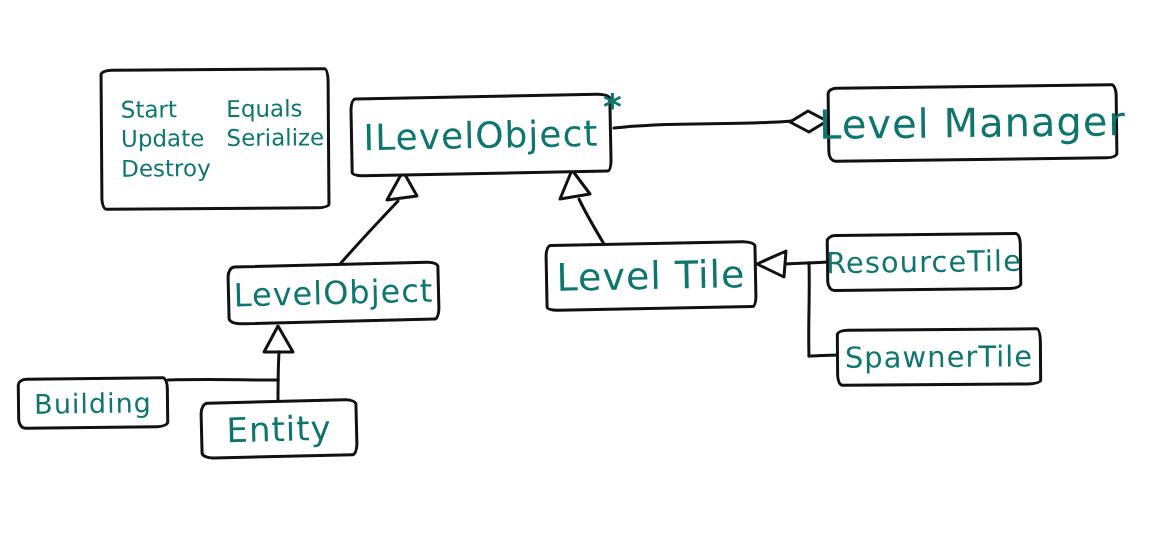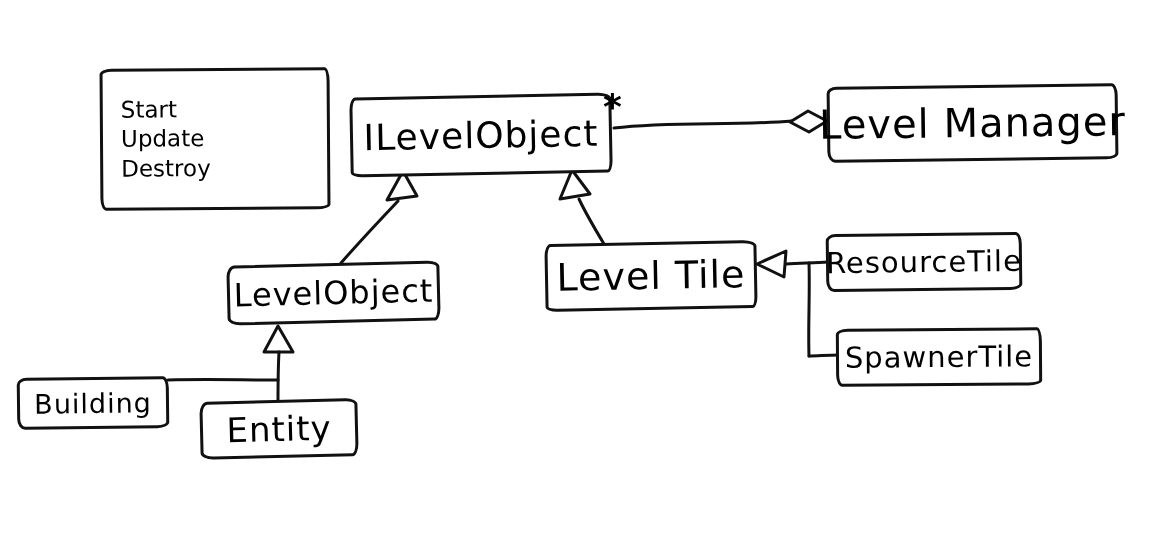--- a/index.html
+++ b/index.html
@@ -6,21 +6,21 @@
     margin: 0;
     padding: 0;
     background: #ffffff;
   }
   .canvas {
     position: relative;
     width: 1165px;
     height: 555px;
     background: #ffffff;
     font-family: "DejaVu Sans", sans-serif;
-    color: #000000;
+    color: #0f766e;
     overflow: hidden;
   }
   svg.wires {
     position: absolute;
     left: 0; top: 0;
     width: 1165px; height: 555px;
   }
   .wire {
     fill: none;
     stroke: #111111;
@@ -113,20 +113,24 @@
     </g>
   </svg>
 
   <div class="node node-methods sk1">
     <div class="mwrap">
       <div class="mcol">
         <div>Start</div>
         <div>Update</div>
         <div>Destroy</div>
       </div>
+      <div class="mcol">
+        <div>Equals</div>
+        <div>Serialize</div>
+      </div>
     </div>
   </div>
 
   <div class="node node-ilevelobject sk2">
     <span class="label">ILevelObject</span>
   </div>
 
   <div class="star">*</div>
 
   <div class="node node-levelmanager sk3">

